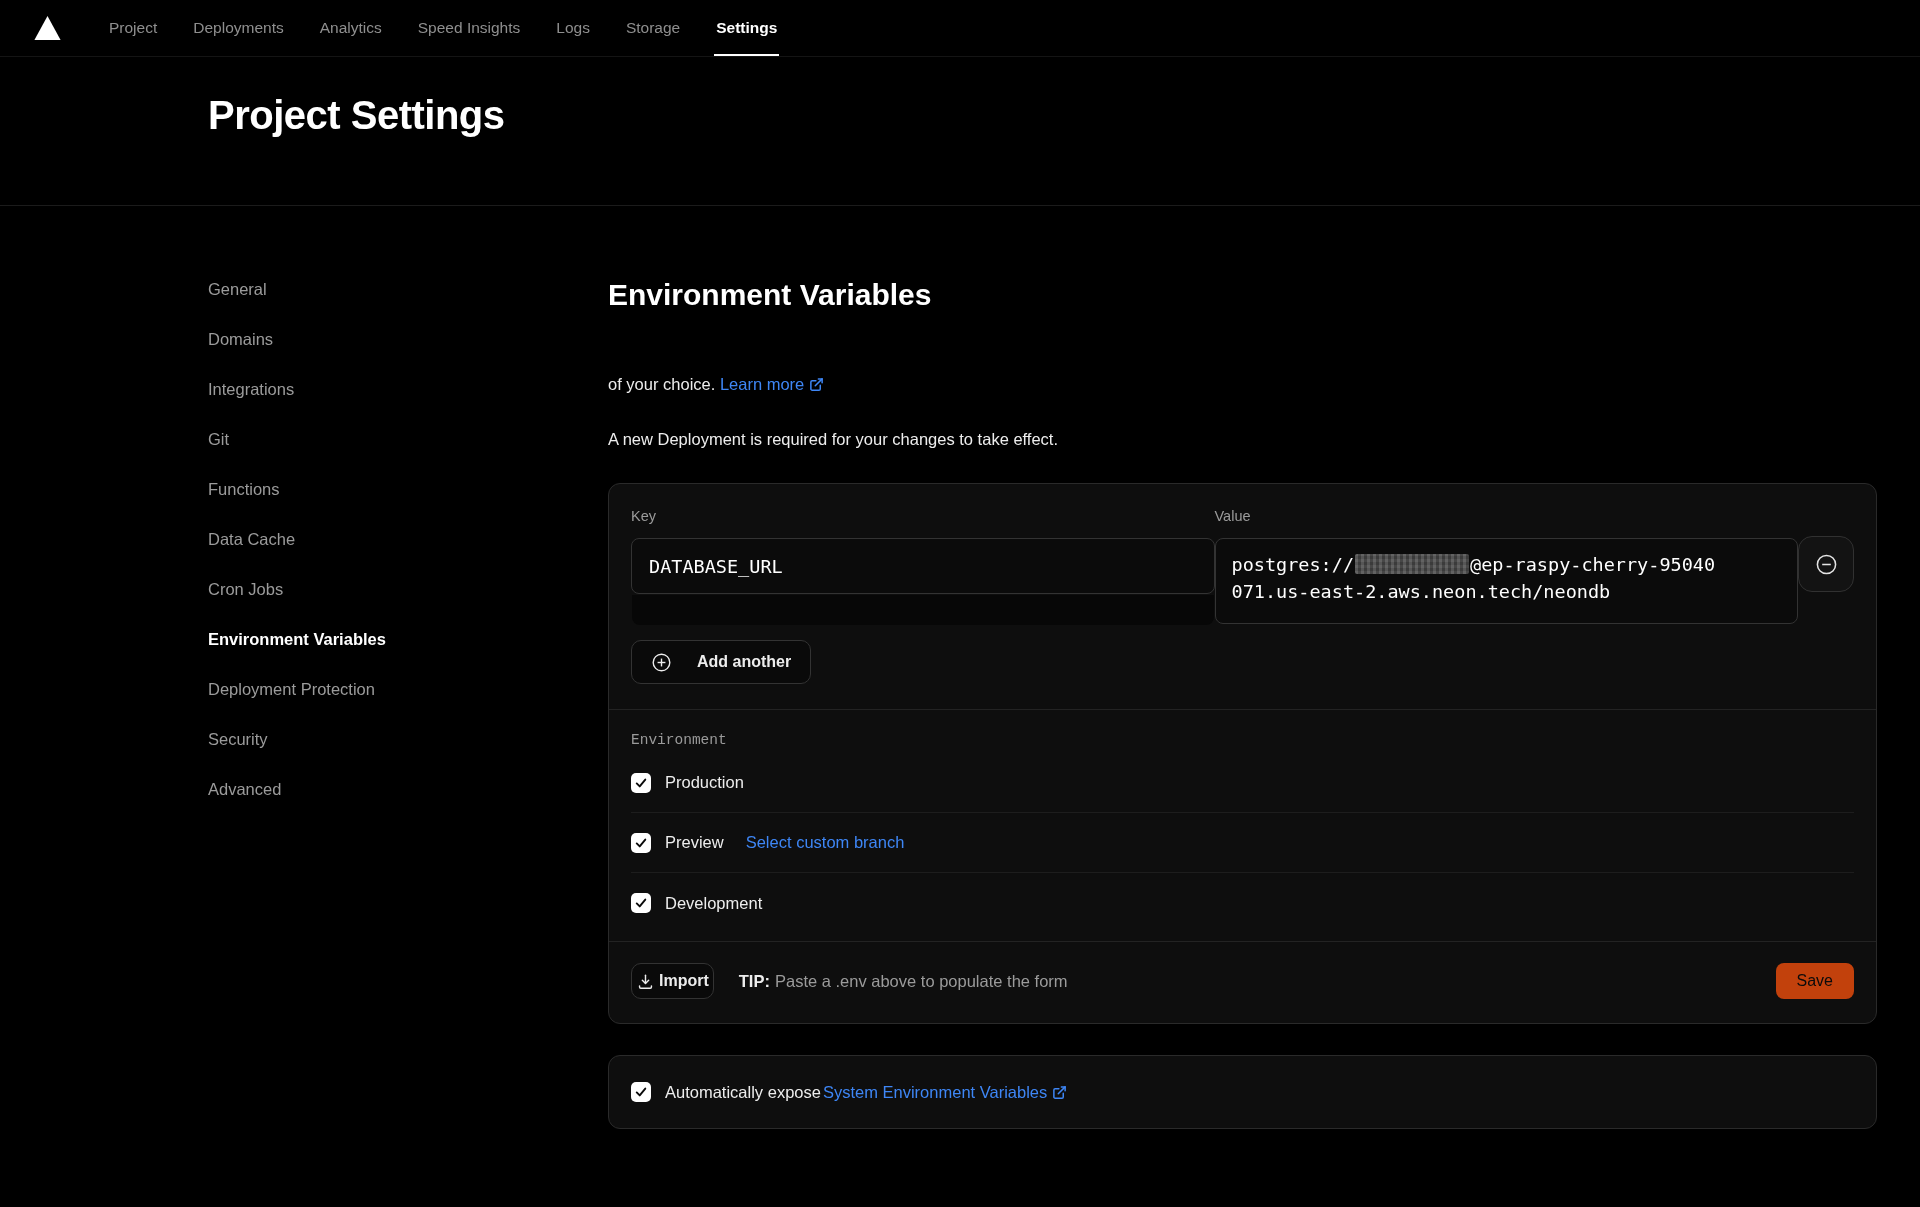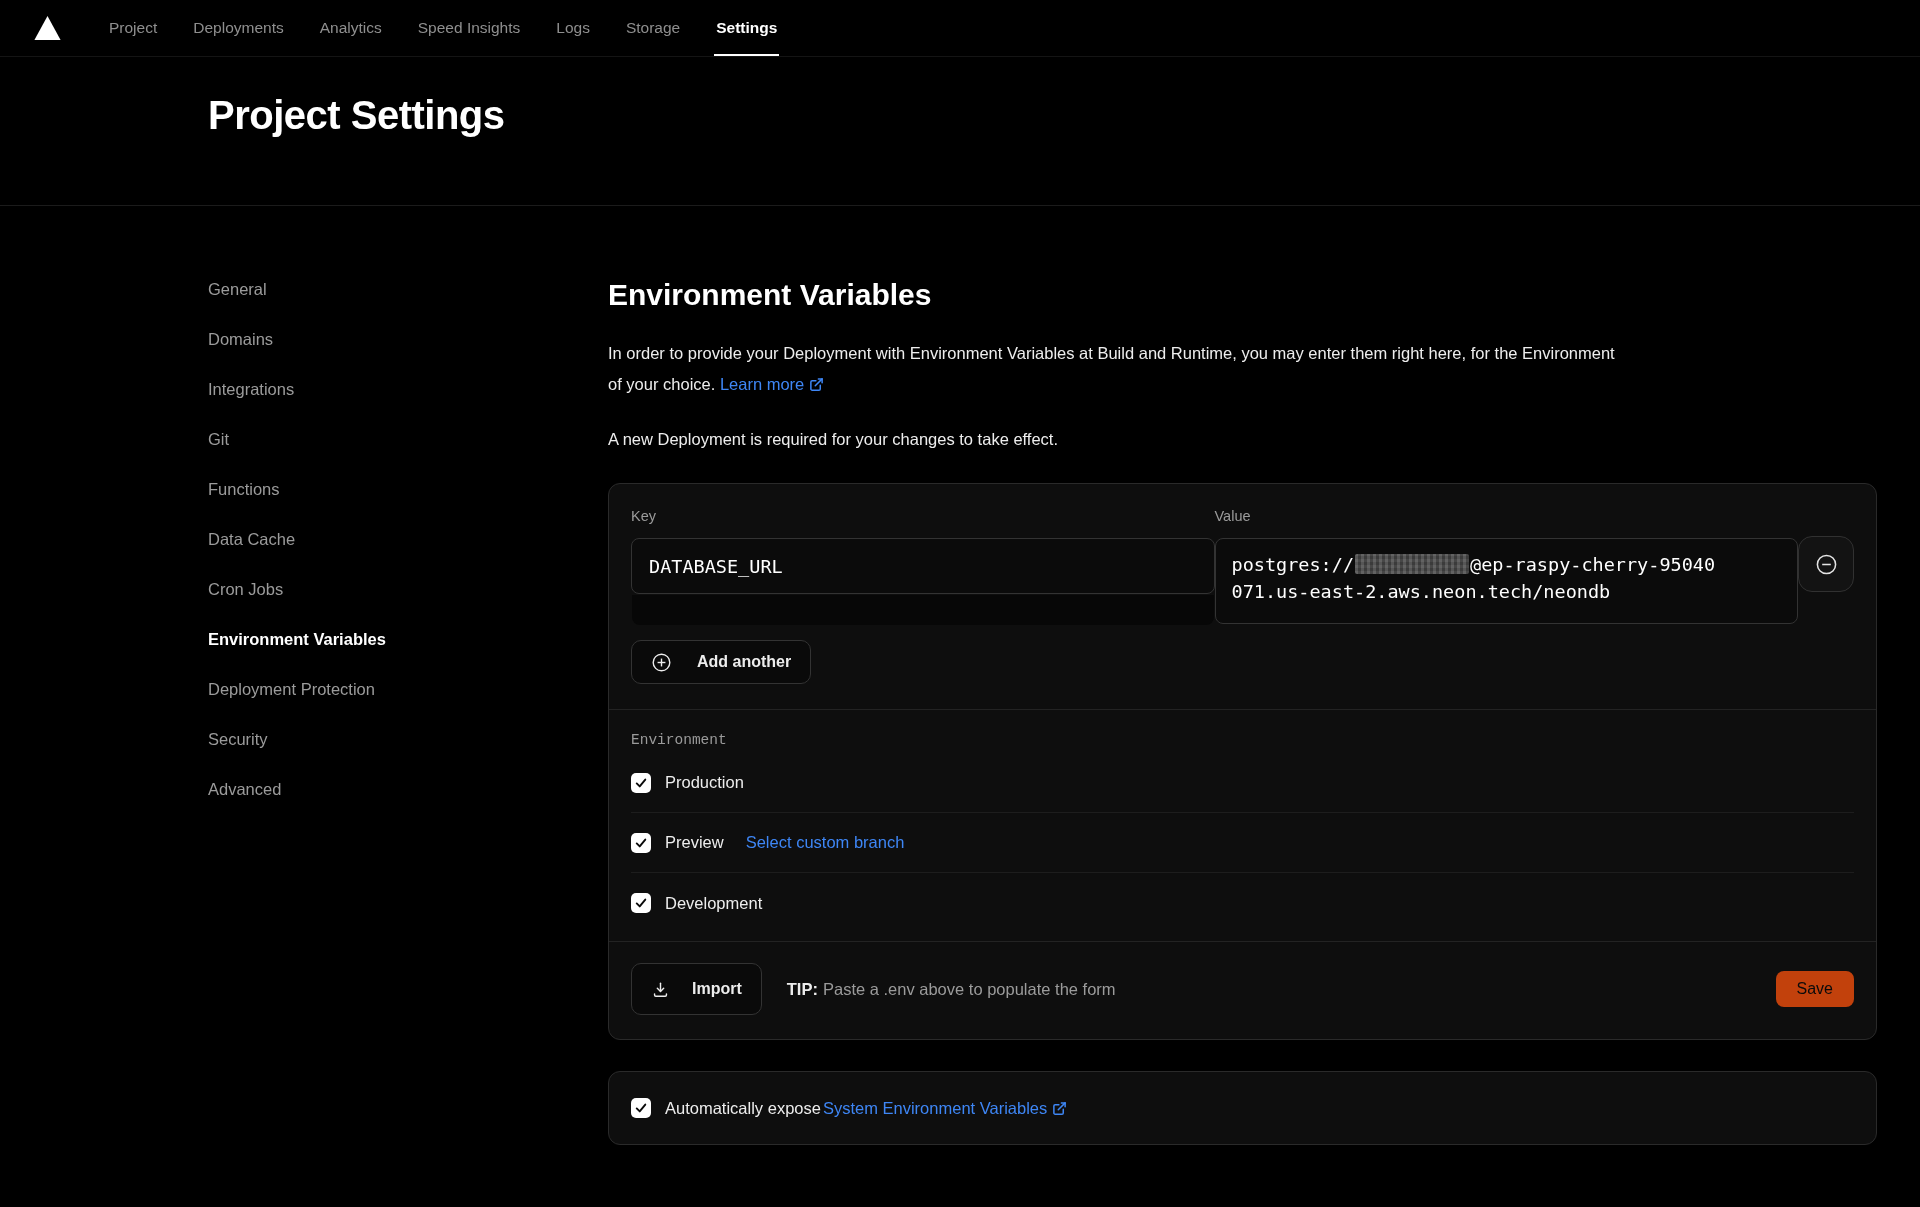--- a/index.html
+++ b/index.html
@@ -64,21 +64,21 @@
   .env-row { display:flex; align-items:center; height:60px; border-bottom:1px solid #1d1d1d; }
   .env-row:last-child { border-bottom:0; }
   .env-row .row-label { font-size:16.5px; color:#ededed; }
   .env-row a.link { margin-left:22px; font-size:16.5px; }
 
   .checkbox { width:20px; height:20px; flex-shrink:0; background:#fff; border-radius:5px;
     display:flex; align-items:center; justify-content:center; margin-right:14px; cursor:pointer; }
   .checkbox svg { width:12px; height:12px; }
 
   .footer-row { display:flex; align-items:center; padding-top:21px; }
-  .import-btn { height:52px; display:inline-flex; align-items:center; gap:22px; padding:0 19px;
+  .import-btn { height:36px; display:inline-flex; align-items:center; gap:4px; padding:0 4px;
     background:#0a0a0a; border:1px solid #333; border-radius:10px; color:#ededed;
     font-size:16px; font-weight:600; font-family:inherit; cursor:pointer; }
   .tip { margin-left:25px; font-size:16.5px; color:#9b9b9b; }
   .tip b { color:#ededed; font-weight:700; margin-right:5px; }
   .save-btn { margin-left:auto; height:36px; padding:0 21px; background:#c2410c; color:#0b0b0b;
     border:none; border-radius:8px; font-size:16px; font-weight:500; font-family:inherit; cursor:pointer; }
 
   
   .expose-card { margin-top:31px; height:74px; display:flex; align-items:center; padding:0 22px;
     background:#0e0e0e; border:1px solid #2a2a2a; border-radius:12px; font-size:16.5px; }
@@ -123,21 +123,21 @@
       <li>Deployment Protection</li>
       <li>Security</li>
       <li>Advanced</li>
     </ul>
   </aside>
 
   <section class="main">
     <h2>Environment Variables</h2>
 
     <p class="desc">
-      <span>In order to provide your Deployment with Environment Variables at Build and Runtime, you may enter them right here, for the Environment</span><br>
+      <br>
       <span>of your choice.</span>
       <a class="link"><span>Learn more</span><svg class="ext-icon" viewBox="0 0 24 24" fill="none" stroke="#3e86f5" stroke-width="2.4" stroke-linecap="round" stroke-linejoin="round">
             <path d="M18 13v6a2 2 0 0 1-2 2H5a2 2 0 0 1-2-2V8a2 2 0 0 1 2-2h6"></path>
             <polyline points="15 3 21 3 21 9"></polyline>
             <line x1="10" y1="14" x2="21" y2="3"></line>
           </svg></a>
     </p>
 
     <p class="note">A new Deployment is required for your changes to take effect.</p>
 

